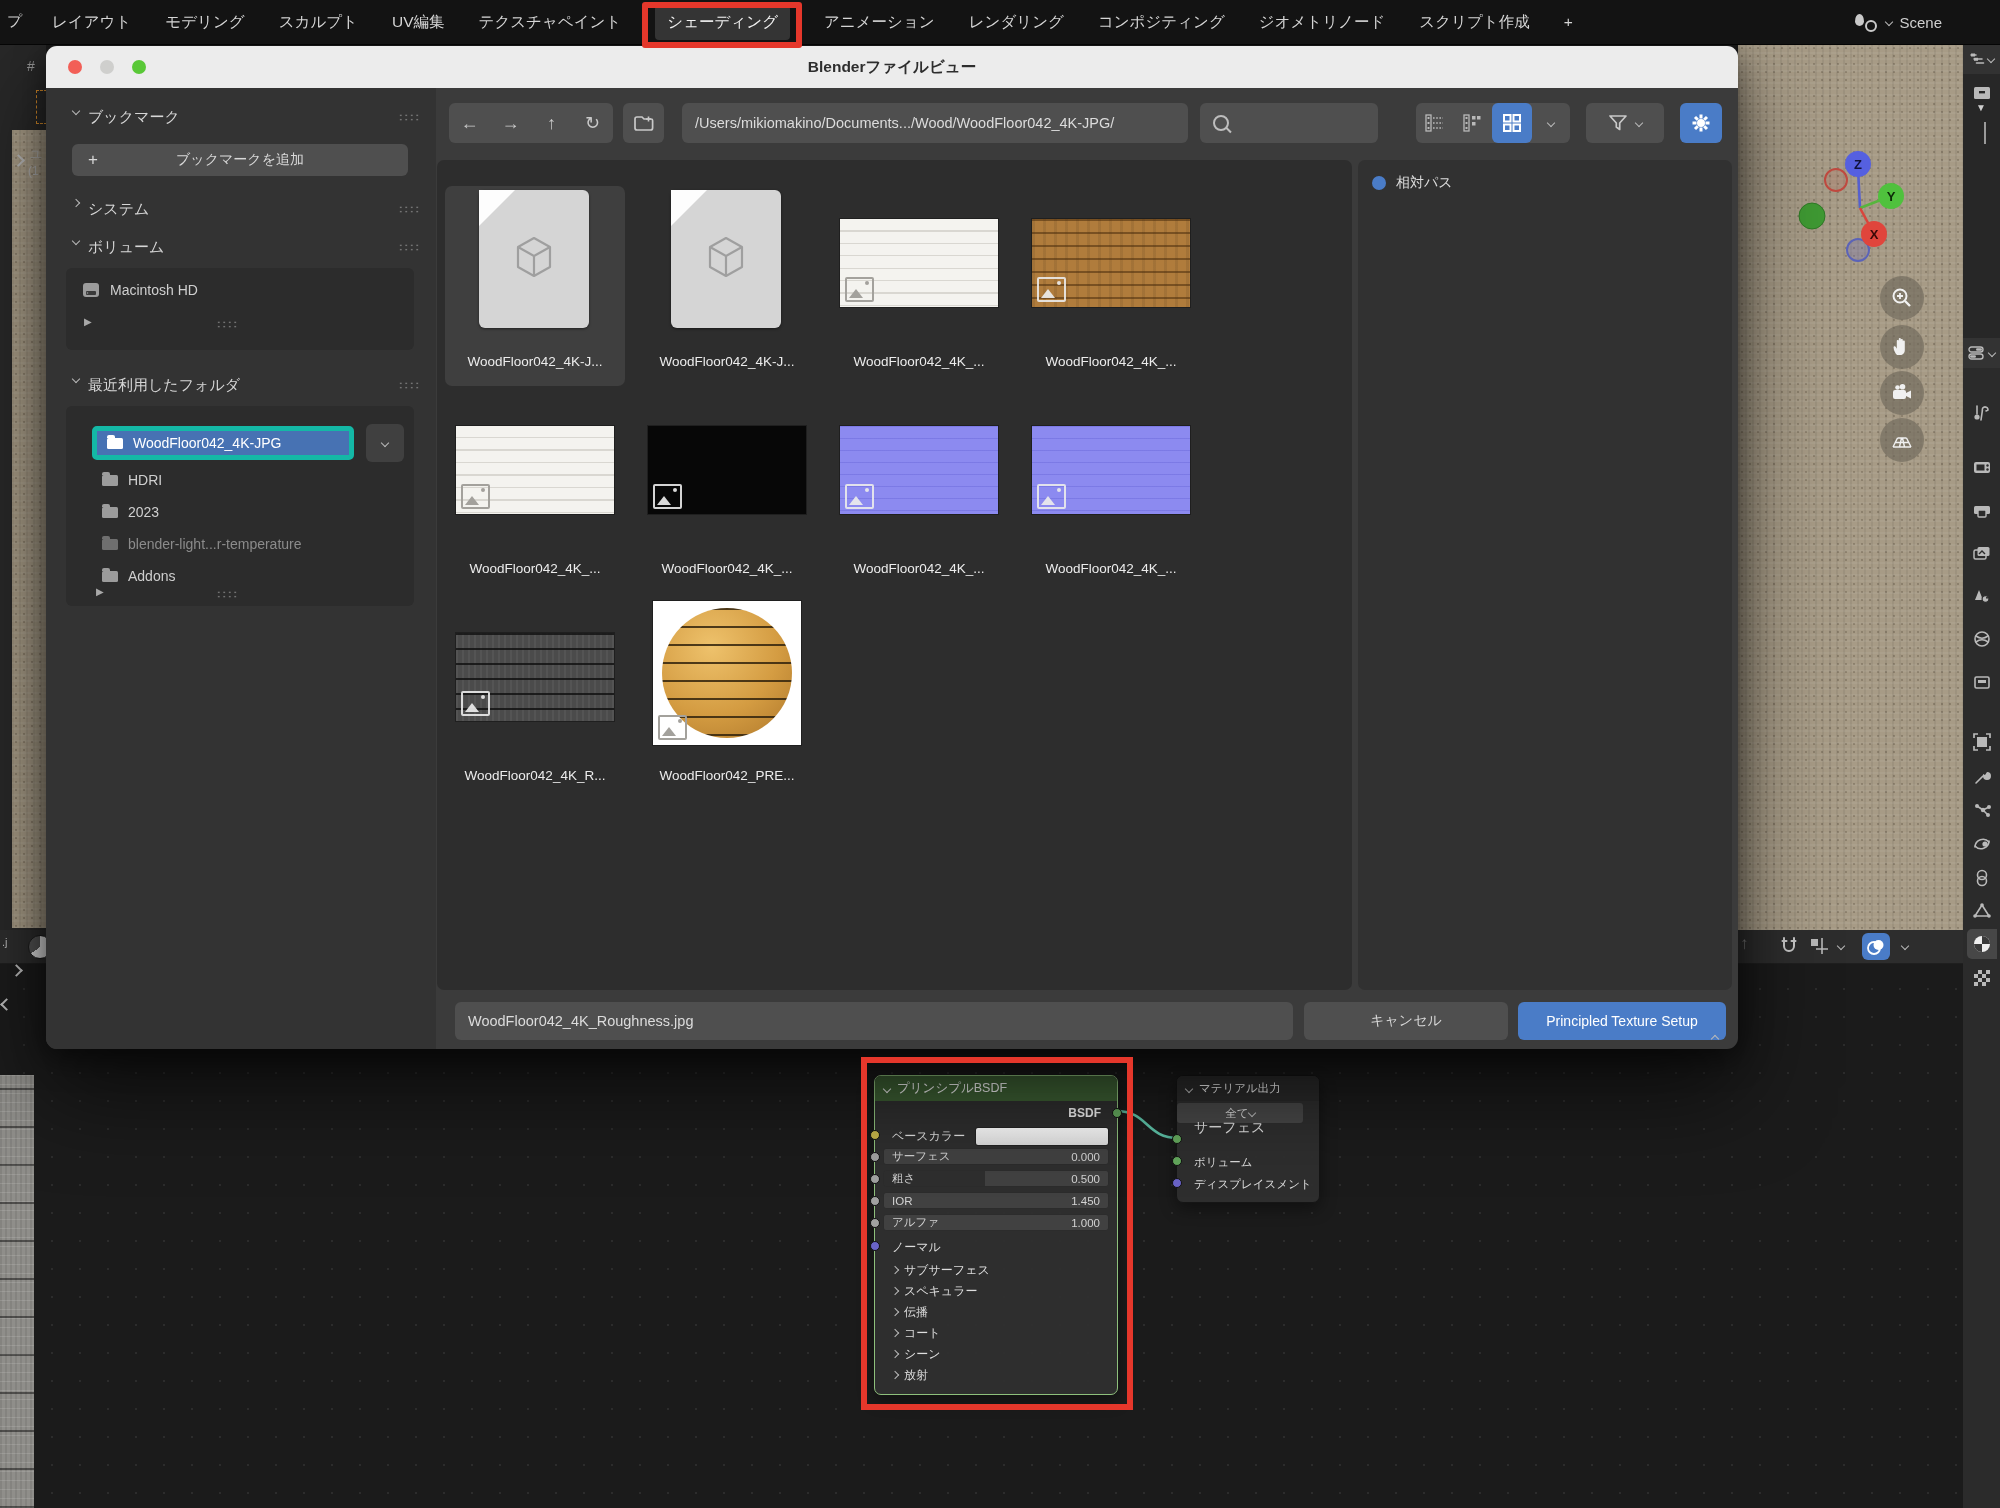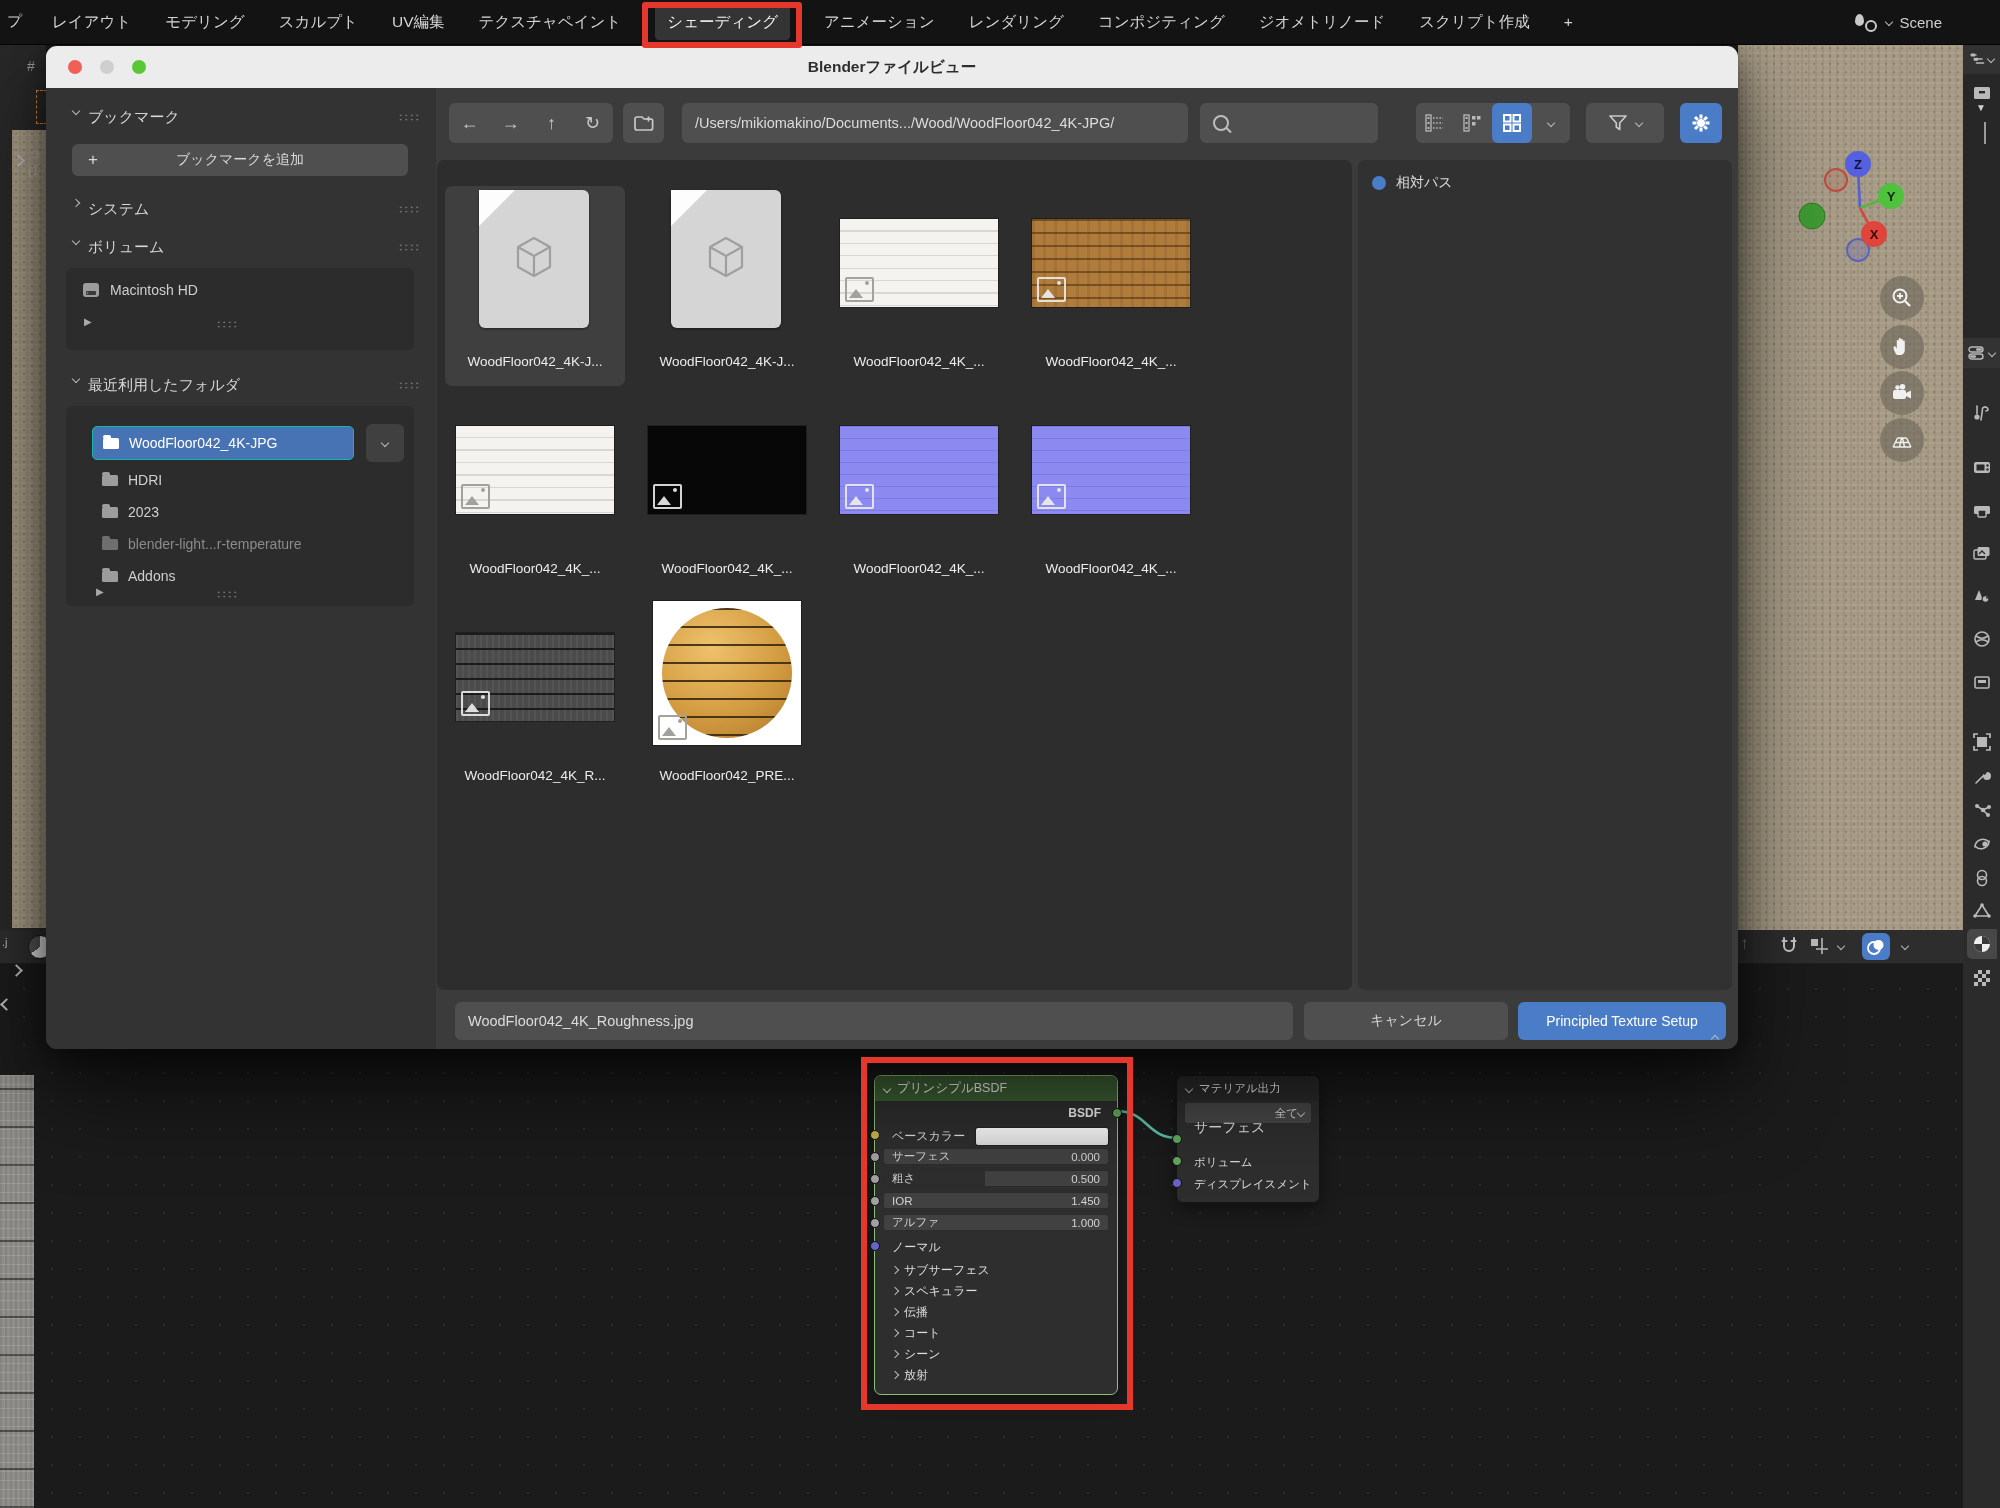--- a/index.html
+++ b/index.html
@@ -437,21 +437,21 @@
       <span class="cv right sm"></span>
       <span>放射</span>
     </div>
 </div>
 
 <div class="node" style="left:1176px;top:1075px;width:142px;height:126px">
   <div class="n-hdr" style="background:#2a2a2a;font-size:11.5px">
     <span class="cv down sm"></span>
     <span>マテリアル出力</span>
   </div>
-  <div class="abs flex" style="left:8px;top:27px;width:126px;height:20px;background:#474747;border-radius:3px;justify-content:flex-end;padding:0 7px;box-sizing:border-box;font-size:11.5px">
+  <div class="abs flex" style="left:0;top:27px;width:126px;height:20px;background:#474747;border-radius:3px;justify-content:center;padding:0 7px;box-sizing:border-box;font-size:11.5px">
     <span>全て</span>
       <span class="cv down sm"></span>
   </div>
   <span class="sock s-green" style="left:-5px;top:58px"></span>
   <div class="n-row" style="top:42px;font-size:14px">
       <span>サーフェス</span>
     </div>
   <span class="sock s-green" style="left:-5px;top:80px"></span>
   <div class="n-row" style="top:76px;font-size:11.5px">
       <span>ボリューム</span>
@@ -506,21 +506,21 @@
       <span class="abs grips" style="left:150px;top:52px"></span>
     </div>
 
     <div class="sidehdr" style="left:27px;top:288px">
       <span class="cv down sm"></span>
         <span>最近利用したフォルダ</span>
     </div>
     <span class="abs grips" style="left:352px;top:293px"></span>
 
     <div class="sidepanel" style="left:20px;top:318px;width:348px;height:200px">
-      <div class="rowitem" style="left:26px;top:20px;width:262px;height:34px;background:#4772b3;border:1px solid #14b8a6;border-radius:5px;color:#fff;padding-left:10px;box-sizing:border-box">
+      <div class="rowitem" style="left:26px;top:20px;width:262px;height:34px;background:#4772b3;border:5px solid #14b8a6;border-radius:5px;color:#fff;padding-left:10px;box-sizing:border-box">
         <span class="fold white"></span>
           <span>WoodFloor042_4K-JPG</span>
       </div>
       <div class="abs btn" style="left:300px;top:18px;width:38px;height:38px;background:#404040;position:absolute">
           <span class="cv down sm"></span>
         </div>
       <div class="rowitem" style="left:36px;top:66px">
           <span class="fold"></span>
           <span>HDRI</span>
         </div>

